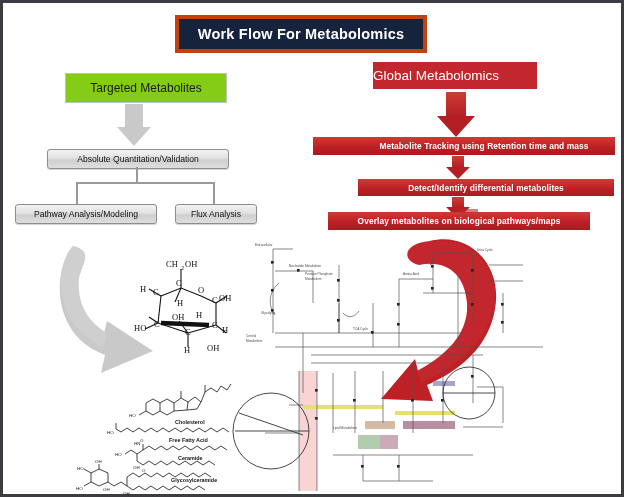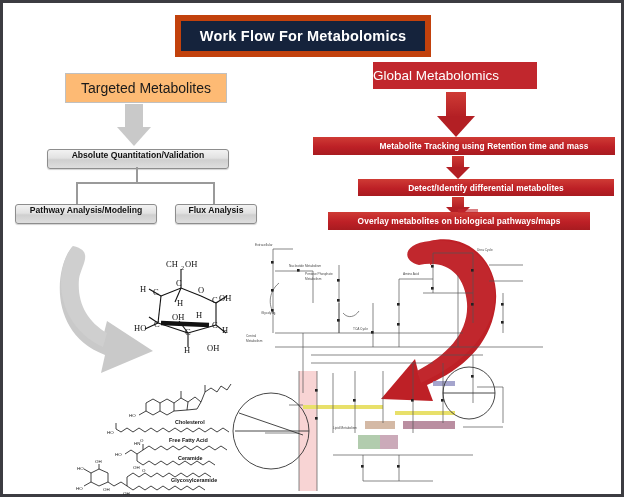--- a/index.html
+++ b/index.html
@@ -4,32 +4,32 @@
 <style>
   html,body{margin:0;padding:0;background:#fff;}
   body{width:624px;height:497px;overflow:hidden;
        font-family:"Liberation Sans", sans-serif;}
 
   #figure{position:relative;width:624px;height:497px;box-sizing:border-box;
           border:3px solid #3c3c41;background:#ffffff;}
 
   
   #title-banner{position:absolute;left:172px;top:12px;width:244px;height:30px;
-      background:#15233c;border:6px solid #c2410c;
+      background:#15233c;border:4px solid #c2410c;
       display:flex;align-items:center;justify-content:center;}
   #title-banner span{color:#ffffff;font-size:14.5px;font-weight:bold;letter-spacing:.2px;}
 
   
-  .gray-head{position:absolute;background:#fdba74;border:1px solid #c0c0c0;
+  .gray-head{position:absolute;background:#84cc16;border:1px solid #c0c0c0;
       display:flex;align-items:center;justify-content:center;
-      color:#1a1a1a;font-size:14px;}
+      color:#1a1a1a;font-size:12px;}
   .gray-box{position:absolute;border:1px solid #8d8d8d;border-radius:3px;
       background:linear-gradient(to bottom,#f2f2f2 0%,#e2e2e2 45%,#cfcfcf 55%,#dedede 100%);
-      display:flex;align-items:flex-start;justify-content:center;
-      color:#111;font-size:8.6px;font-weight:bold;box-shadow:0 1px 1px rgba(0,0,0,.18);}
+      display:flex;align-items:center;justify-content:center;
+      color:#111;font-size:8.6px;font-weight:normal;box-shadow:0 1px 1px rgba(0,0,0,.18);}
   .red-head{position:absolute;background:#c1272d;
       display:flex;align-items:center;justify-content:flex-start;
       color:#ffffff;font-size:13.5px;}
   .red-box{position:absolute;
       background:linear-gradient(to bottom,#cf3b35 0%,#bd2026 55%,#a81b20 100%);
       display:flex;align-items:center;justify-content:center;
       color:#ffffff;font-size:8.4px;font-weight:bold;letter-spacing:.1px;}
 
   
   .fat-arrow{position:absolute;}

